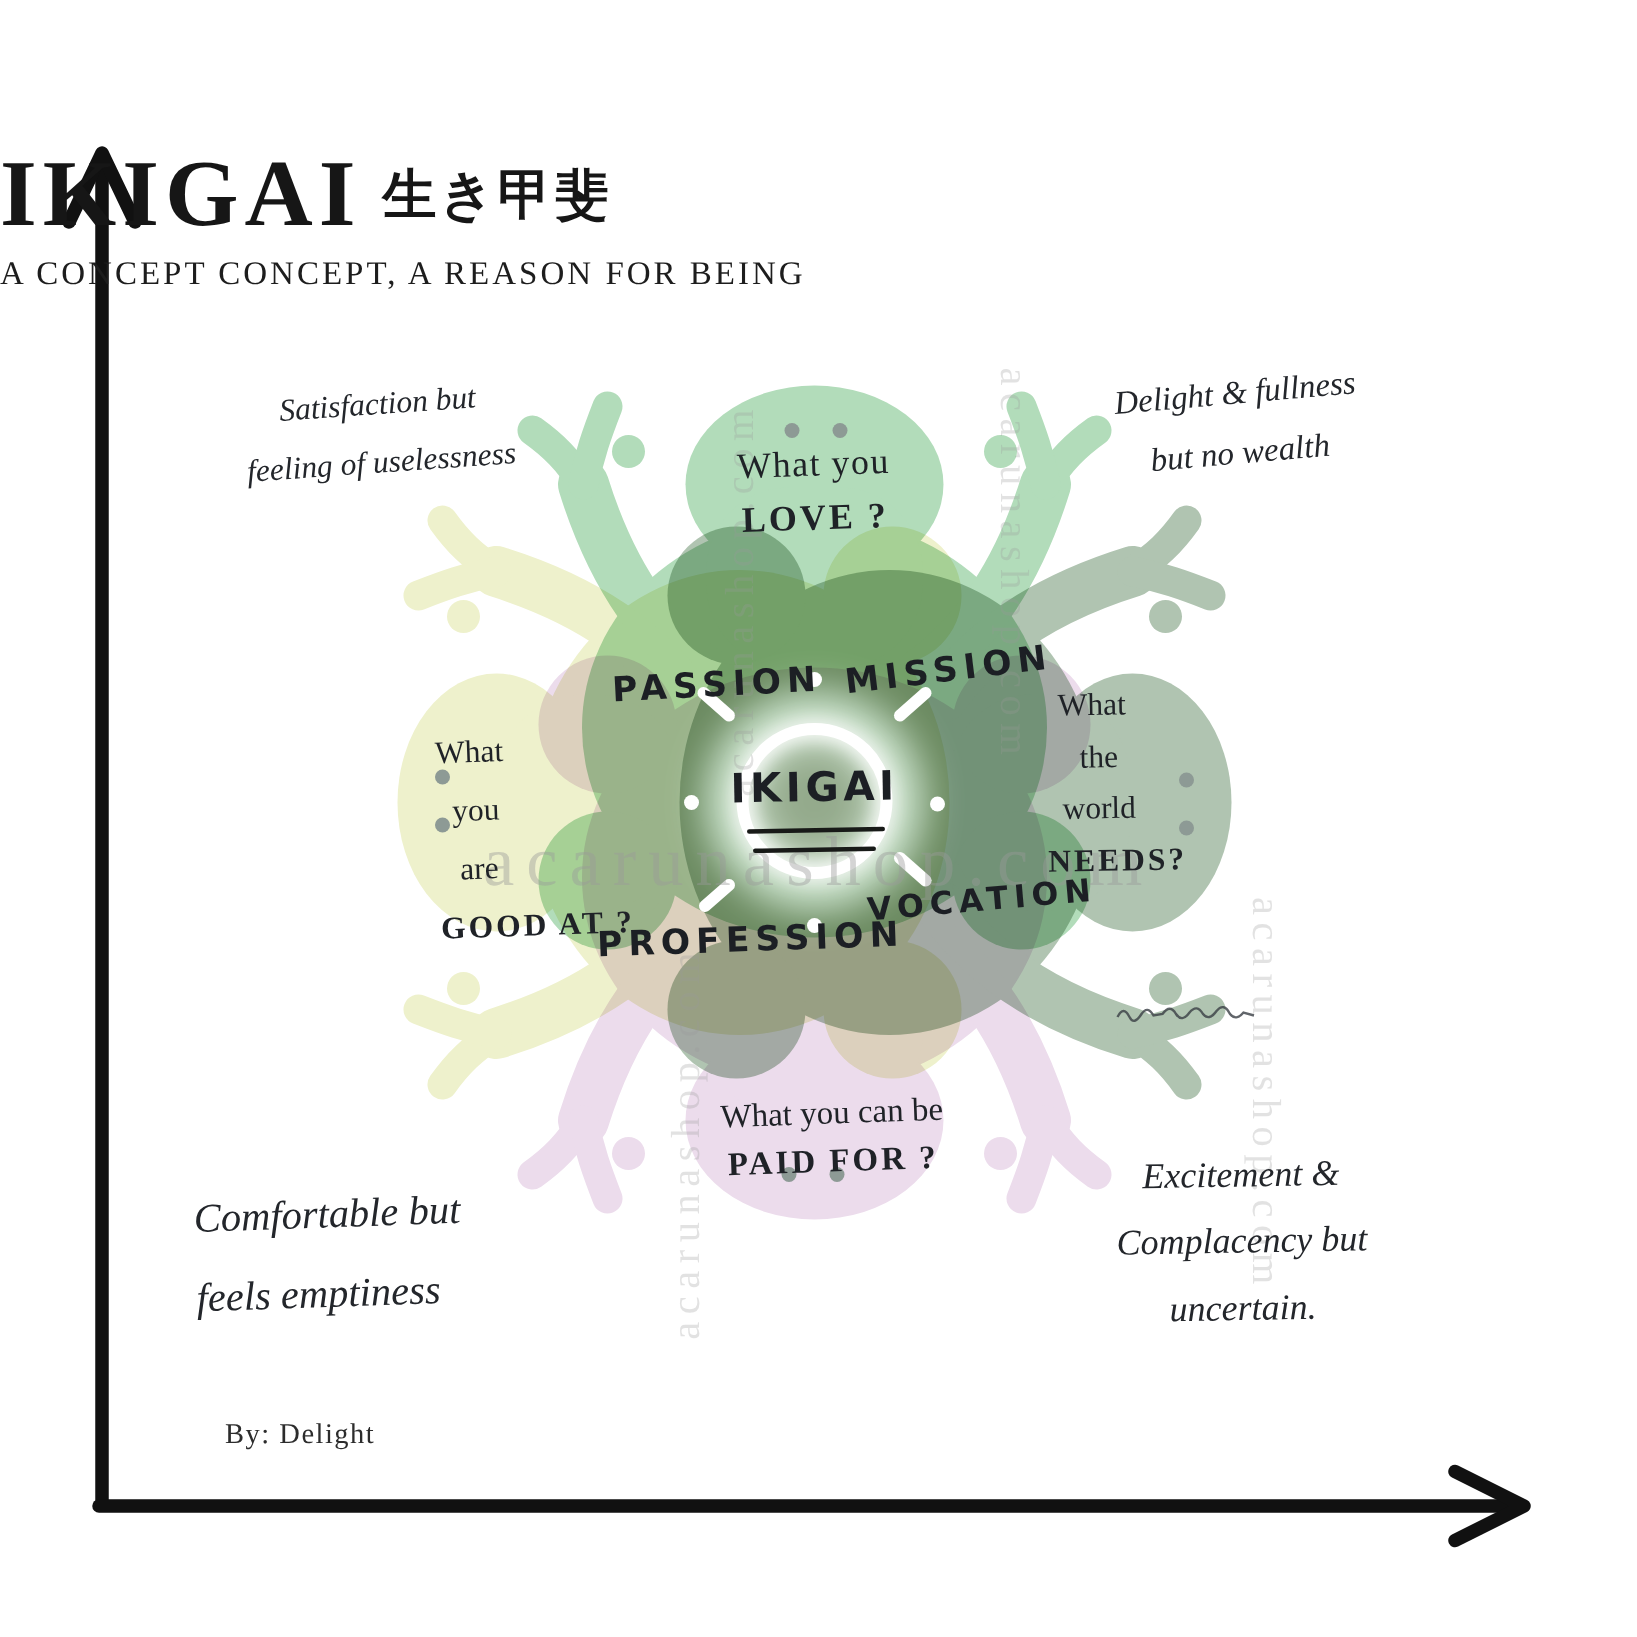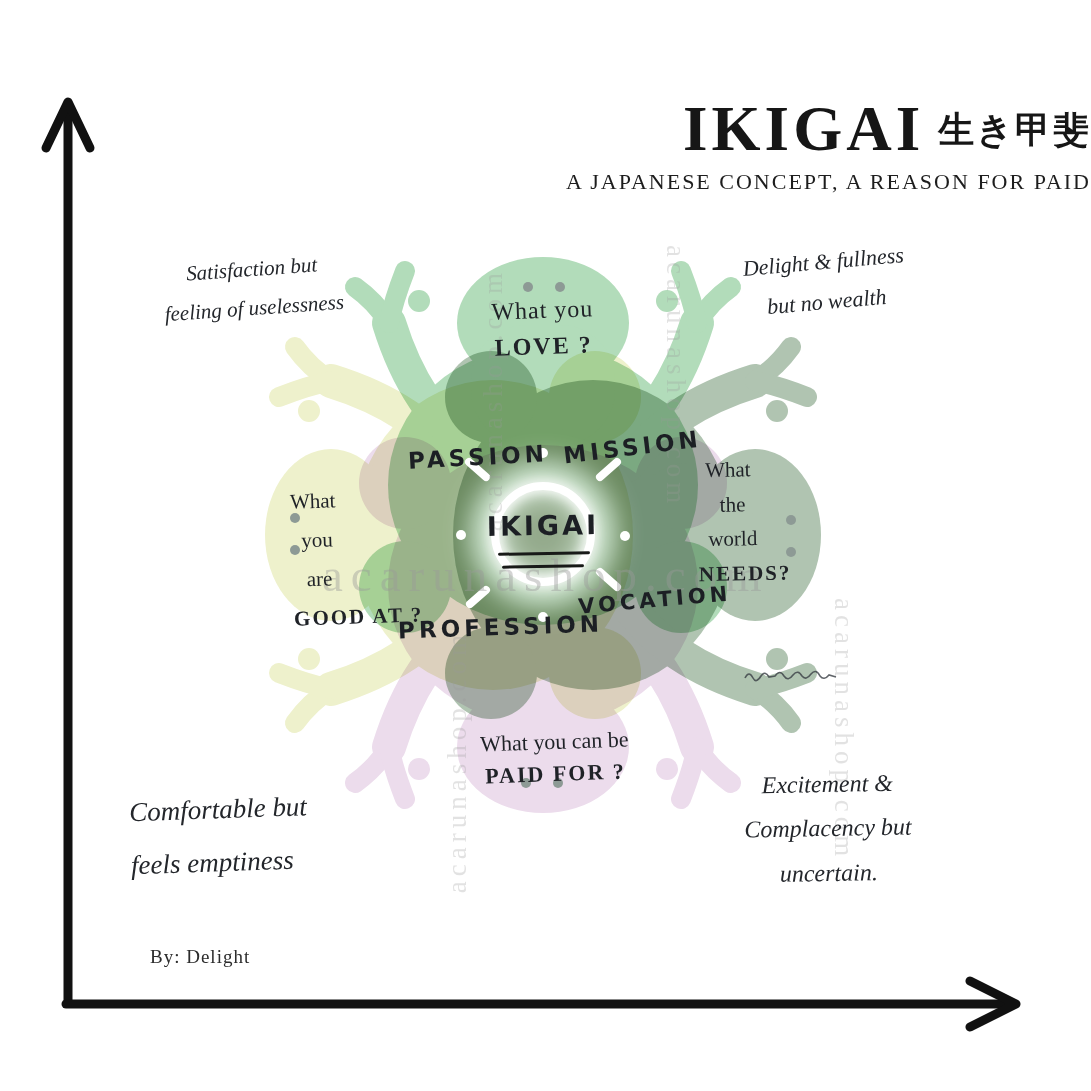--- a/index.html
+++ b/index.html
@@ -2,21 +2,21 @@
 <html><head>
 <meta charset="utf-8">
 <style>
   html,body{margin:0;padding:0;background:#ffffff;}
   #poster{position:relative;width:1091px;height:1091px;background:#ffffff;overflow:hidden;
           font-family:"Liberation Sans",sans-serif;color:#1b1b1b;}
   #art{position:absolute;left:0;top:0;width:1091px;height:1091px;}
   .abs{position:absolute;}
 
   
-  #title-block{top:98px;left:0;width:100%;text-align:right;}
+  #title-block{top:98px;left:0;width:100%;text-align:left;}
   #title-main{font-family:"Liberation Serif",serif;font-weight:700;font-size:63px;
               letter-spacing:4px;line-height:1;color:#161616;display:inline-block;}
   #title-jp{font-family:"DejaVu Sans",sans-serif;font-weight:700;font-size:36px;
             letter-spacing:2px;display:inline-block;vertical-align:8px;margin-left:14px;color:#161616;}
   #title-sub{font-family:"Liberation Serif",serif;font-size:22px;letter-spacing:2px;
              margin-top:8px;color:#1d1d1d;}
 
   
   .script{font-family:cursive;font-style:italic;color:#23262b;}
   .hand{font-family:cursive;color:#1f2227;}
@@ -152,21 +152,21 @@
   <div class="abs wm" id="wm-center">acarunashop.com</div>
   <div class="abs wm wm-v" id="wm-v1">acarunashop.com</div>
   <div class="abs wm wm-v" id="wm-v2">acarunashop.com</div>
   <div class="abs wm wm-v" id="wm-v3">acarunashop.com</div>
   <div class="abs wm wm-v" id="wm-v4">acarunashop.com</div>
 
   <div class="abs" id="title-block">
     <div>
       <span id="title-main">IKIGAI</span><span id="title-jp">生き甲斐</span>
     </div>
-    <div id="title-sub">A JAPANESE CONCEPT, A REASON FOR PAID</div>
+    <div id="title-sub">A CONCEPT CONCEPT, A REASON FOR BEING</div>
   </div>
 
   <div class="abs script" id="note-tl">
     <span class="line">Satisfaction but</span>
     <span class="line">feeling of uselessness</span>
   </div>
   <div class="abs script" id="note-tr">
     <span class="line">Delight &amp; fullness</span>
     <span class="line">but no wealth</span>
   </div>

